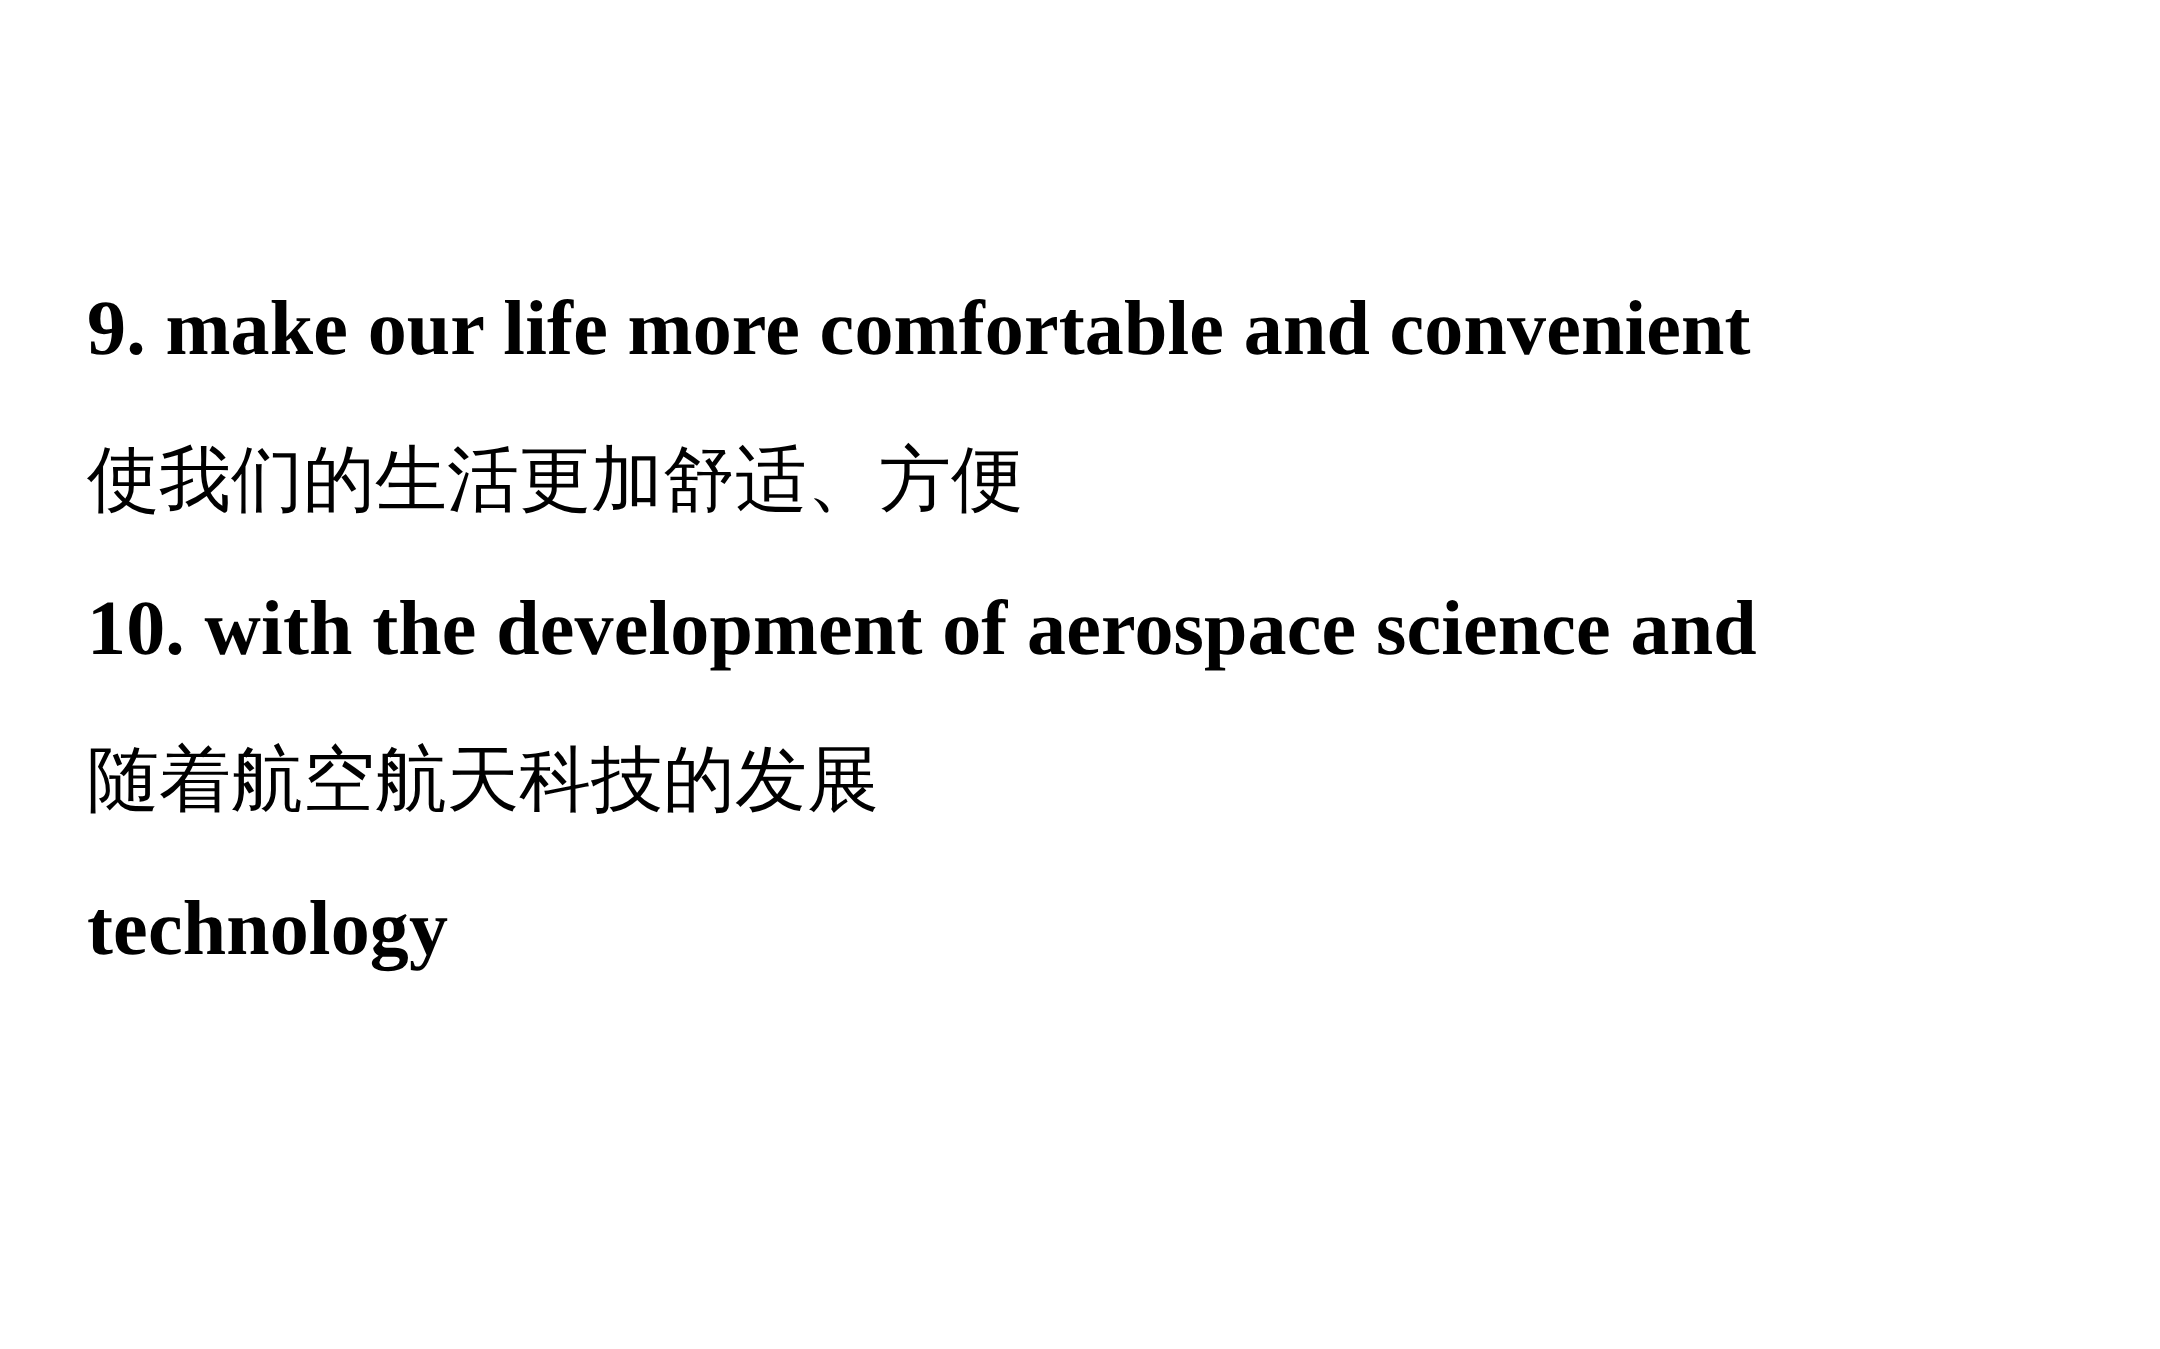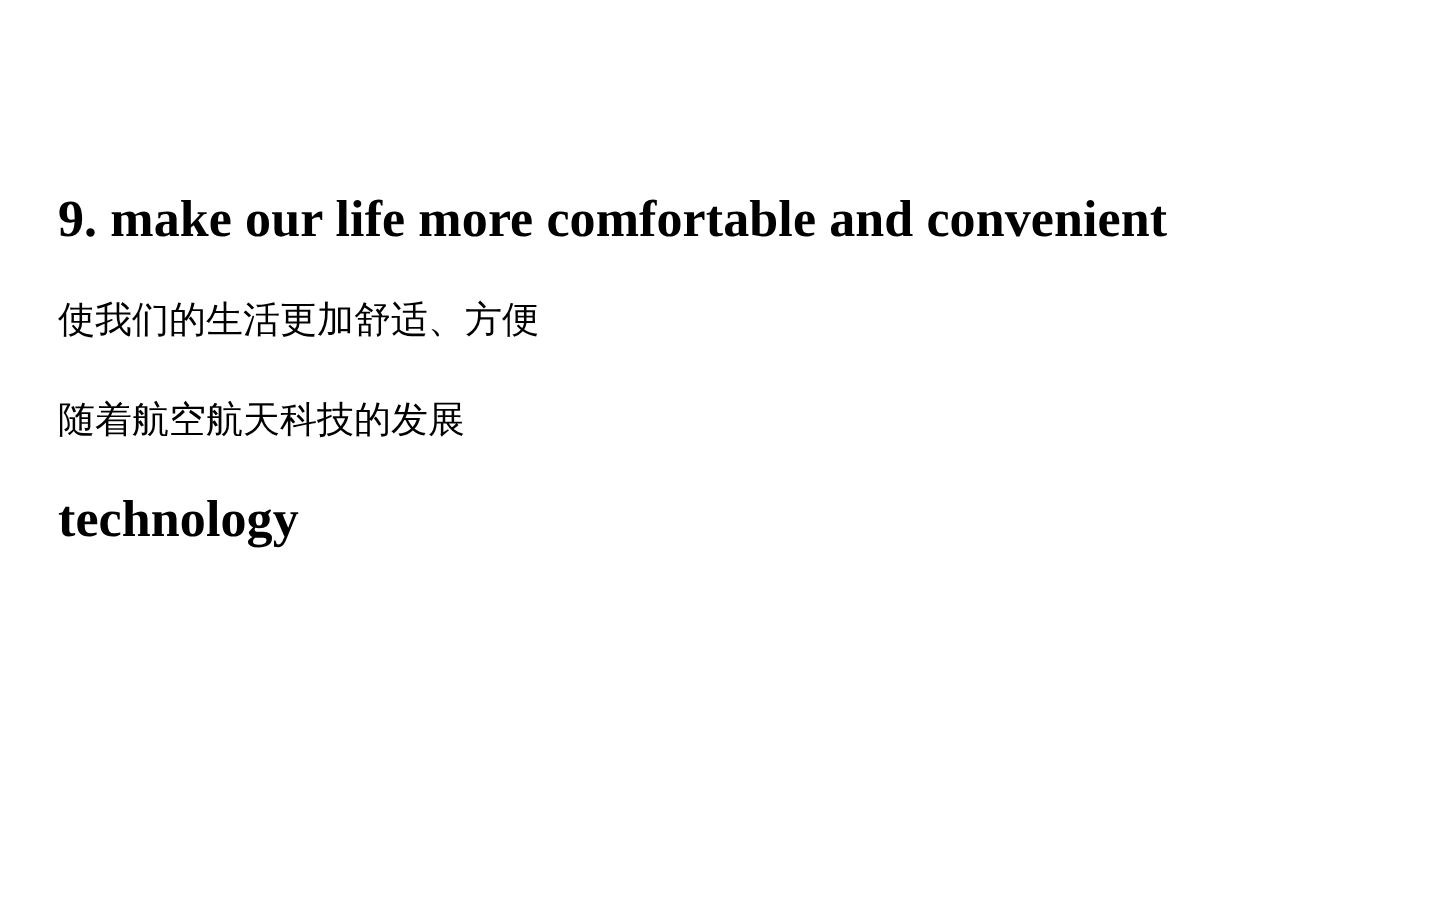--- a/index.html
+++ b/index.html
@@ -30,27 +30,28 @@
   }
   .line.en {
     font-family: "Liberation Serif", "DejaVu Serif", serif;
     font-weight: bold;
     font-size: 52px;
     letter-spacing: 0.1px;
   }
   .line.zh {
     font-family: "DejaVu Serif", "Liberation Serif", serif;
     font-weight: normal;
-    font-size: 37px;
+    font-size: 48px;
     letter-spacing: 0px;
   }
 </style>
 </head>
 <body>
 
 <div id="slide">
   <div class="text-block">
     <div class="line en">9. make our life more comfortable and convenient</div>
     <div class="line zh">使我们的生活更加舒适、方便</div>
+    <div class="line en">10. with the development of aerospace science and</div>
     <div class="line zh">随着航空航天科技的发展</div>
     <div class="line en">technology</div>
   </div>
 </div>
 
 </body></html>

